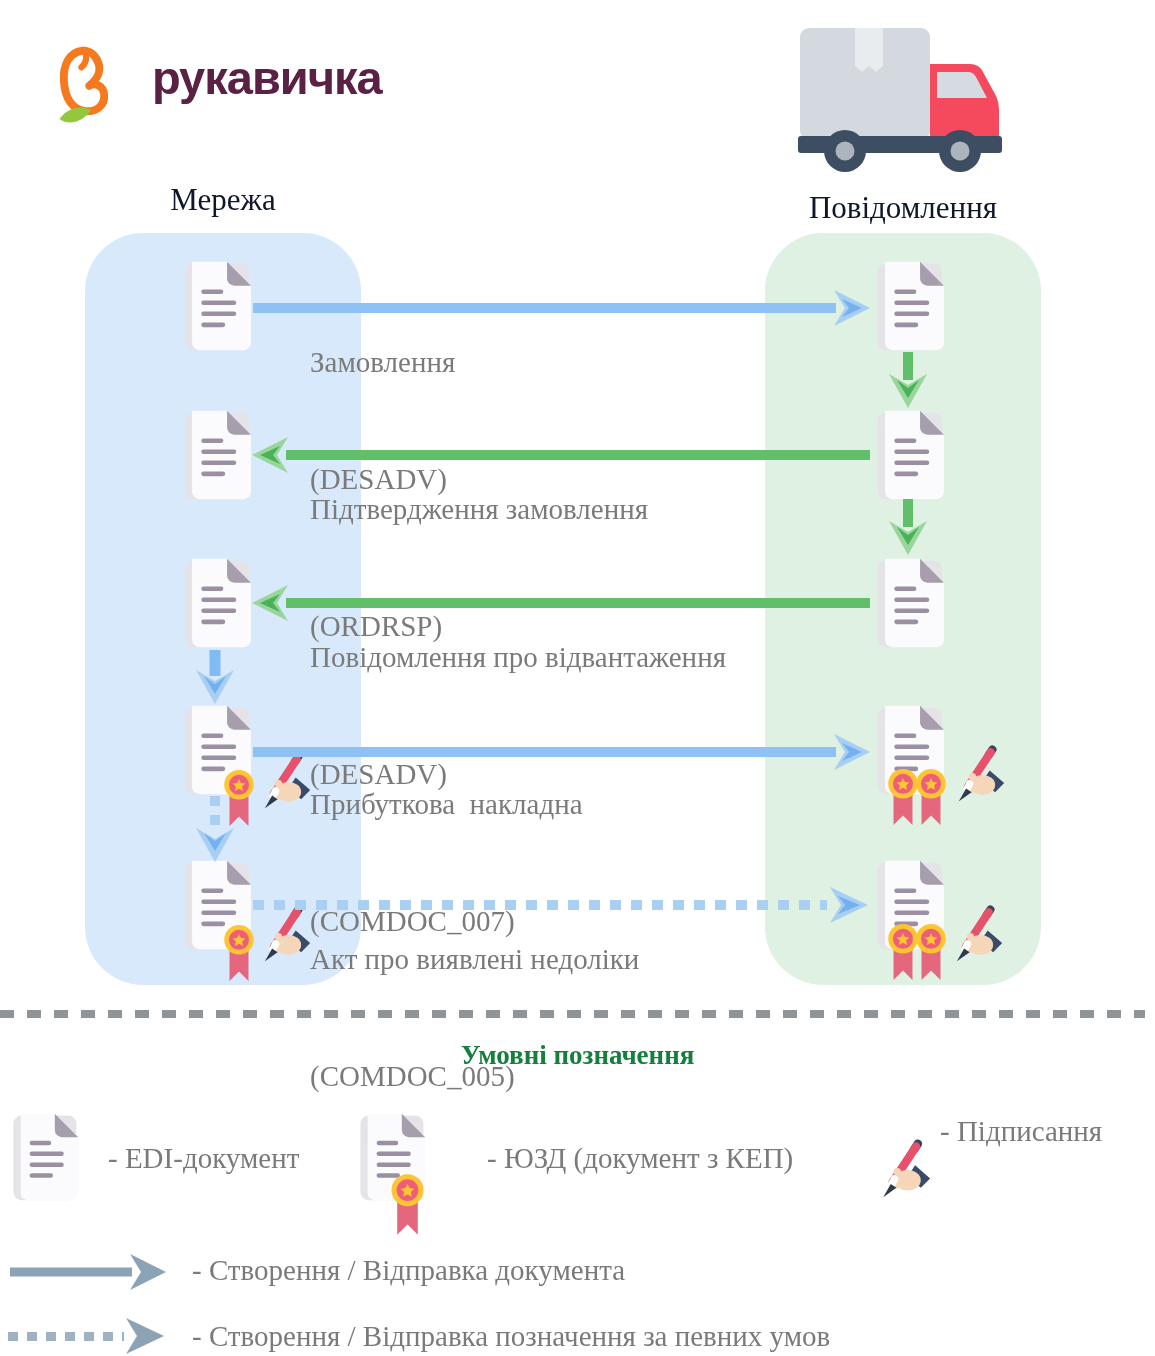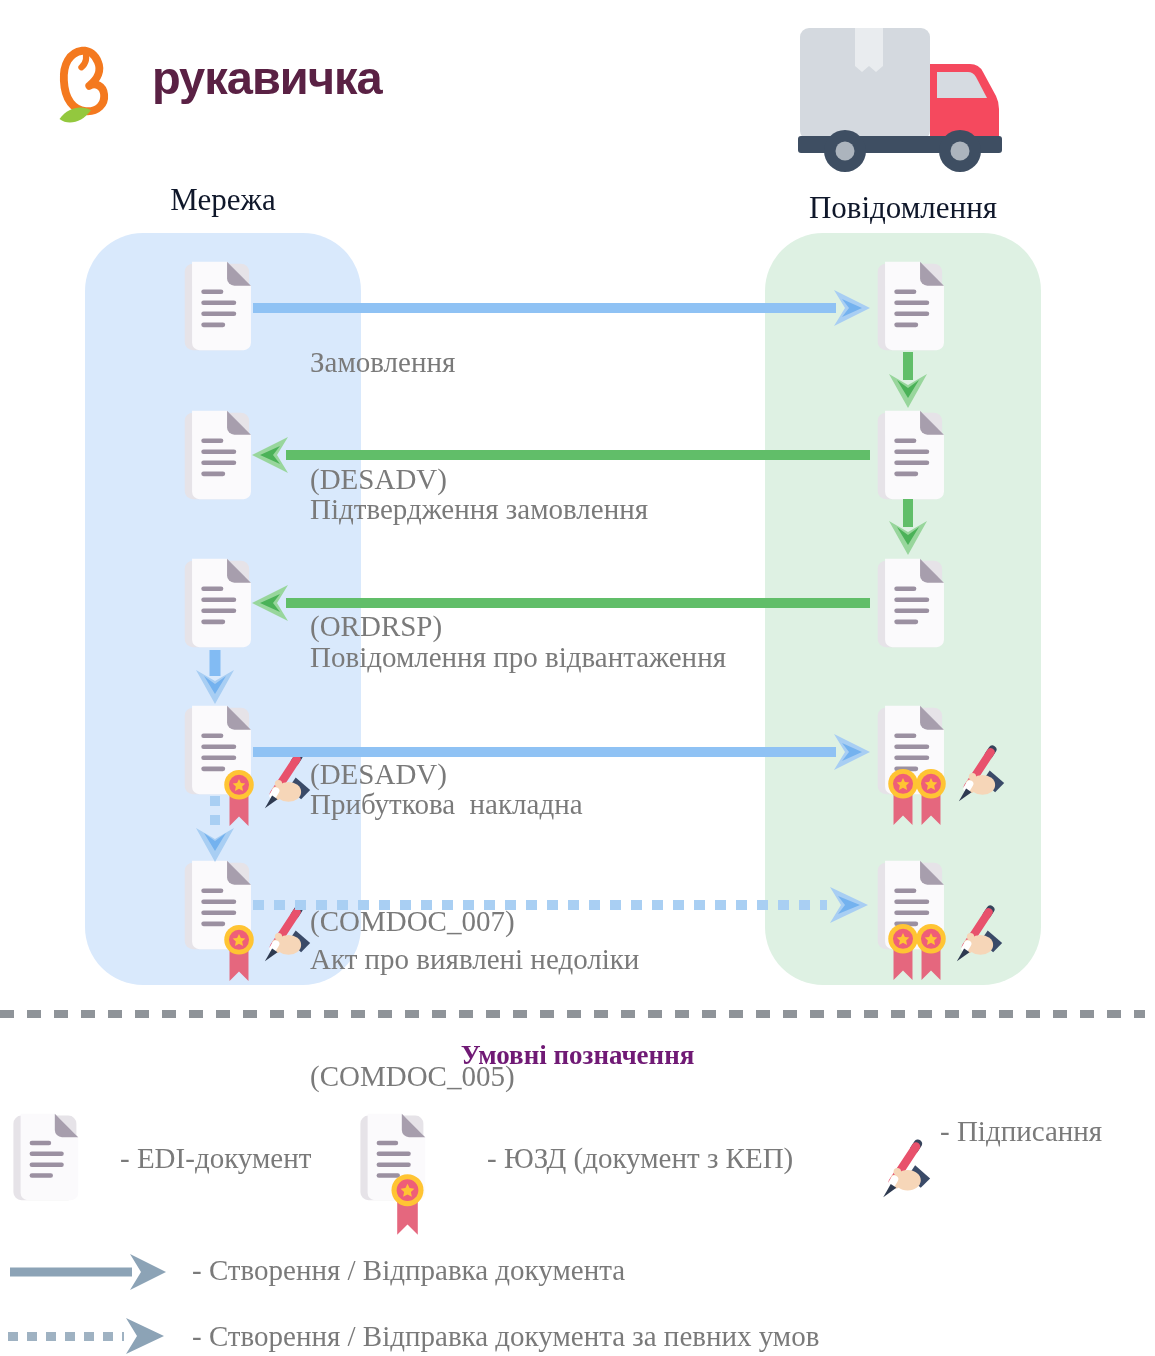--- a/index.html
+++ b/index.html
@@ -12,21 +12,21 @@
   .col-label{position:absolute;text-align:center;font-size:31px;color:#0f172a;}
   .brand-text{position:absolute;left:152px;top:50px;font-family:Liberation Sans, sans-serif;
               font-weight:bold;font-size:47px;color:#5a2144;letter-spacing:-1px;}
   .flow-label{position:absolute;left:310px;width:500px;text-align:left;
               font-size:29px;line-height:39px;color:#7a7a7a;white-space:pre-wrap;}
   .dotted-h{position:absolute;height:10px;background:repeating-linear-gradient(90deg,#a9cff3 0 11px,transparent 11px 21px);}
   .dotted-v{position:absolute;width:10px;background:repeating-linear-gradient(180deg,#a9cff3 0 10px,transparent 10px 19px);}
   .divider{position:absolute;left:0;top:1010px;width:1145px;height:8px;
            background:repeating-linear-gradient(90deg,#8f9499 0 14px,transparent 14px 27px);}
   .legend-title{position:absolute;left:0;top:1040px;width:1155px;text-align:center;
-                font-weight:bold;font-size:27px;color:#701a75;}
+                font-weight:bold;font-size:27px;color:#15803d;}
   .legend-label{position:absolute;font-size:29px;color:#7a7a7a;}
   svg{display:block;}
 </style>
 </head>
 <body>
 
 <div class="canvas">
 
   <svg width="0" height="0" style="position:absolute" aria-hidden="true">
     <defs>
@@ -217,21 +217,21 @@
     <div>Акт про виявлені недоліки</div>
     <div>(COMDOC_005)</div>
   </div>
 
   <div class="divider"></div>
   <div class="legend-title">Умовні позначення</div>
 
   <svg class="abs" style="left:8px;top:1112px" width="72" height="90">
       <use href="#sym-doc"></use>
     </svg>
-  <div class="legend-label" style="left:120px;top:1142px">-  EDI-документ</div>
+  <div class="legend-label" style="left:108px;top:1142px">-  EDI-документ</div>
 
   <svg class="abs" style="left:355px;top:1112px" width="72" height="90">
       <use href="#sym-doc"></use>
     </svg>
   <svg class="abs" style="left:388px;top:1173px" width="39" height="64">
       <use href="#sym-seal"></use>
     </svg>
   <div class="legend-label" style="left:487px;top:1142px">-  ЮЗД (документ з КЕП)</div>
 
   <svg class="abs" style="left:872px;top:1138px" width="60" height="62">
@@ -243,15 +243,15 @@
     <line x1="2" y1="20" x2="124" y2="20" stroke="#8ca3b6" stroke-width="9"></line>
     <polygon points="122,2 158,20 122,38 133,20" fill="#8ca3b6"></polygon>
   </svg>
   <div class="legend-label" style="left:192px;top:1254px">-  Створення / Відправка документа</div>
 
   <div class="abs" style="left:8px;top:1332px;width:116px;height:9px;
        background:repeating-linear-gradient(90deg,#9fb2c2 0 10px,transparent 10px 19px)"></div>
   <svg class="abs" style="left:124px;top:1316px" width="48" height="40">
     <polygon points="2,2 40,20 2,38 13,20" fill="#8ca3b6"></polygon>
   </svg>
-  <div class="legend-label" style="left:192px;top:1320px">-  Створення / Відправка документа за певних умов</div>
+  <div class="legend-label" style="left:192px;top:1320px">-  Створення / Відправка позначення за певних умов</div>
 
 </div>
 
 </body></html>

